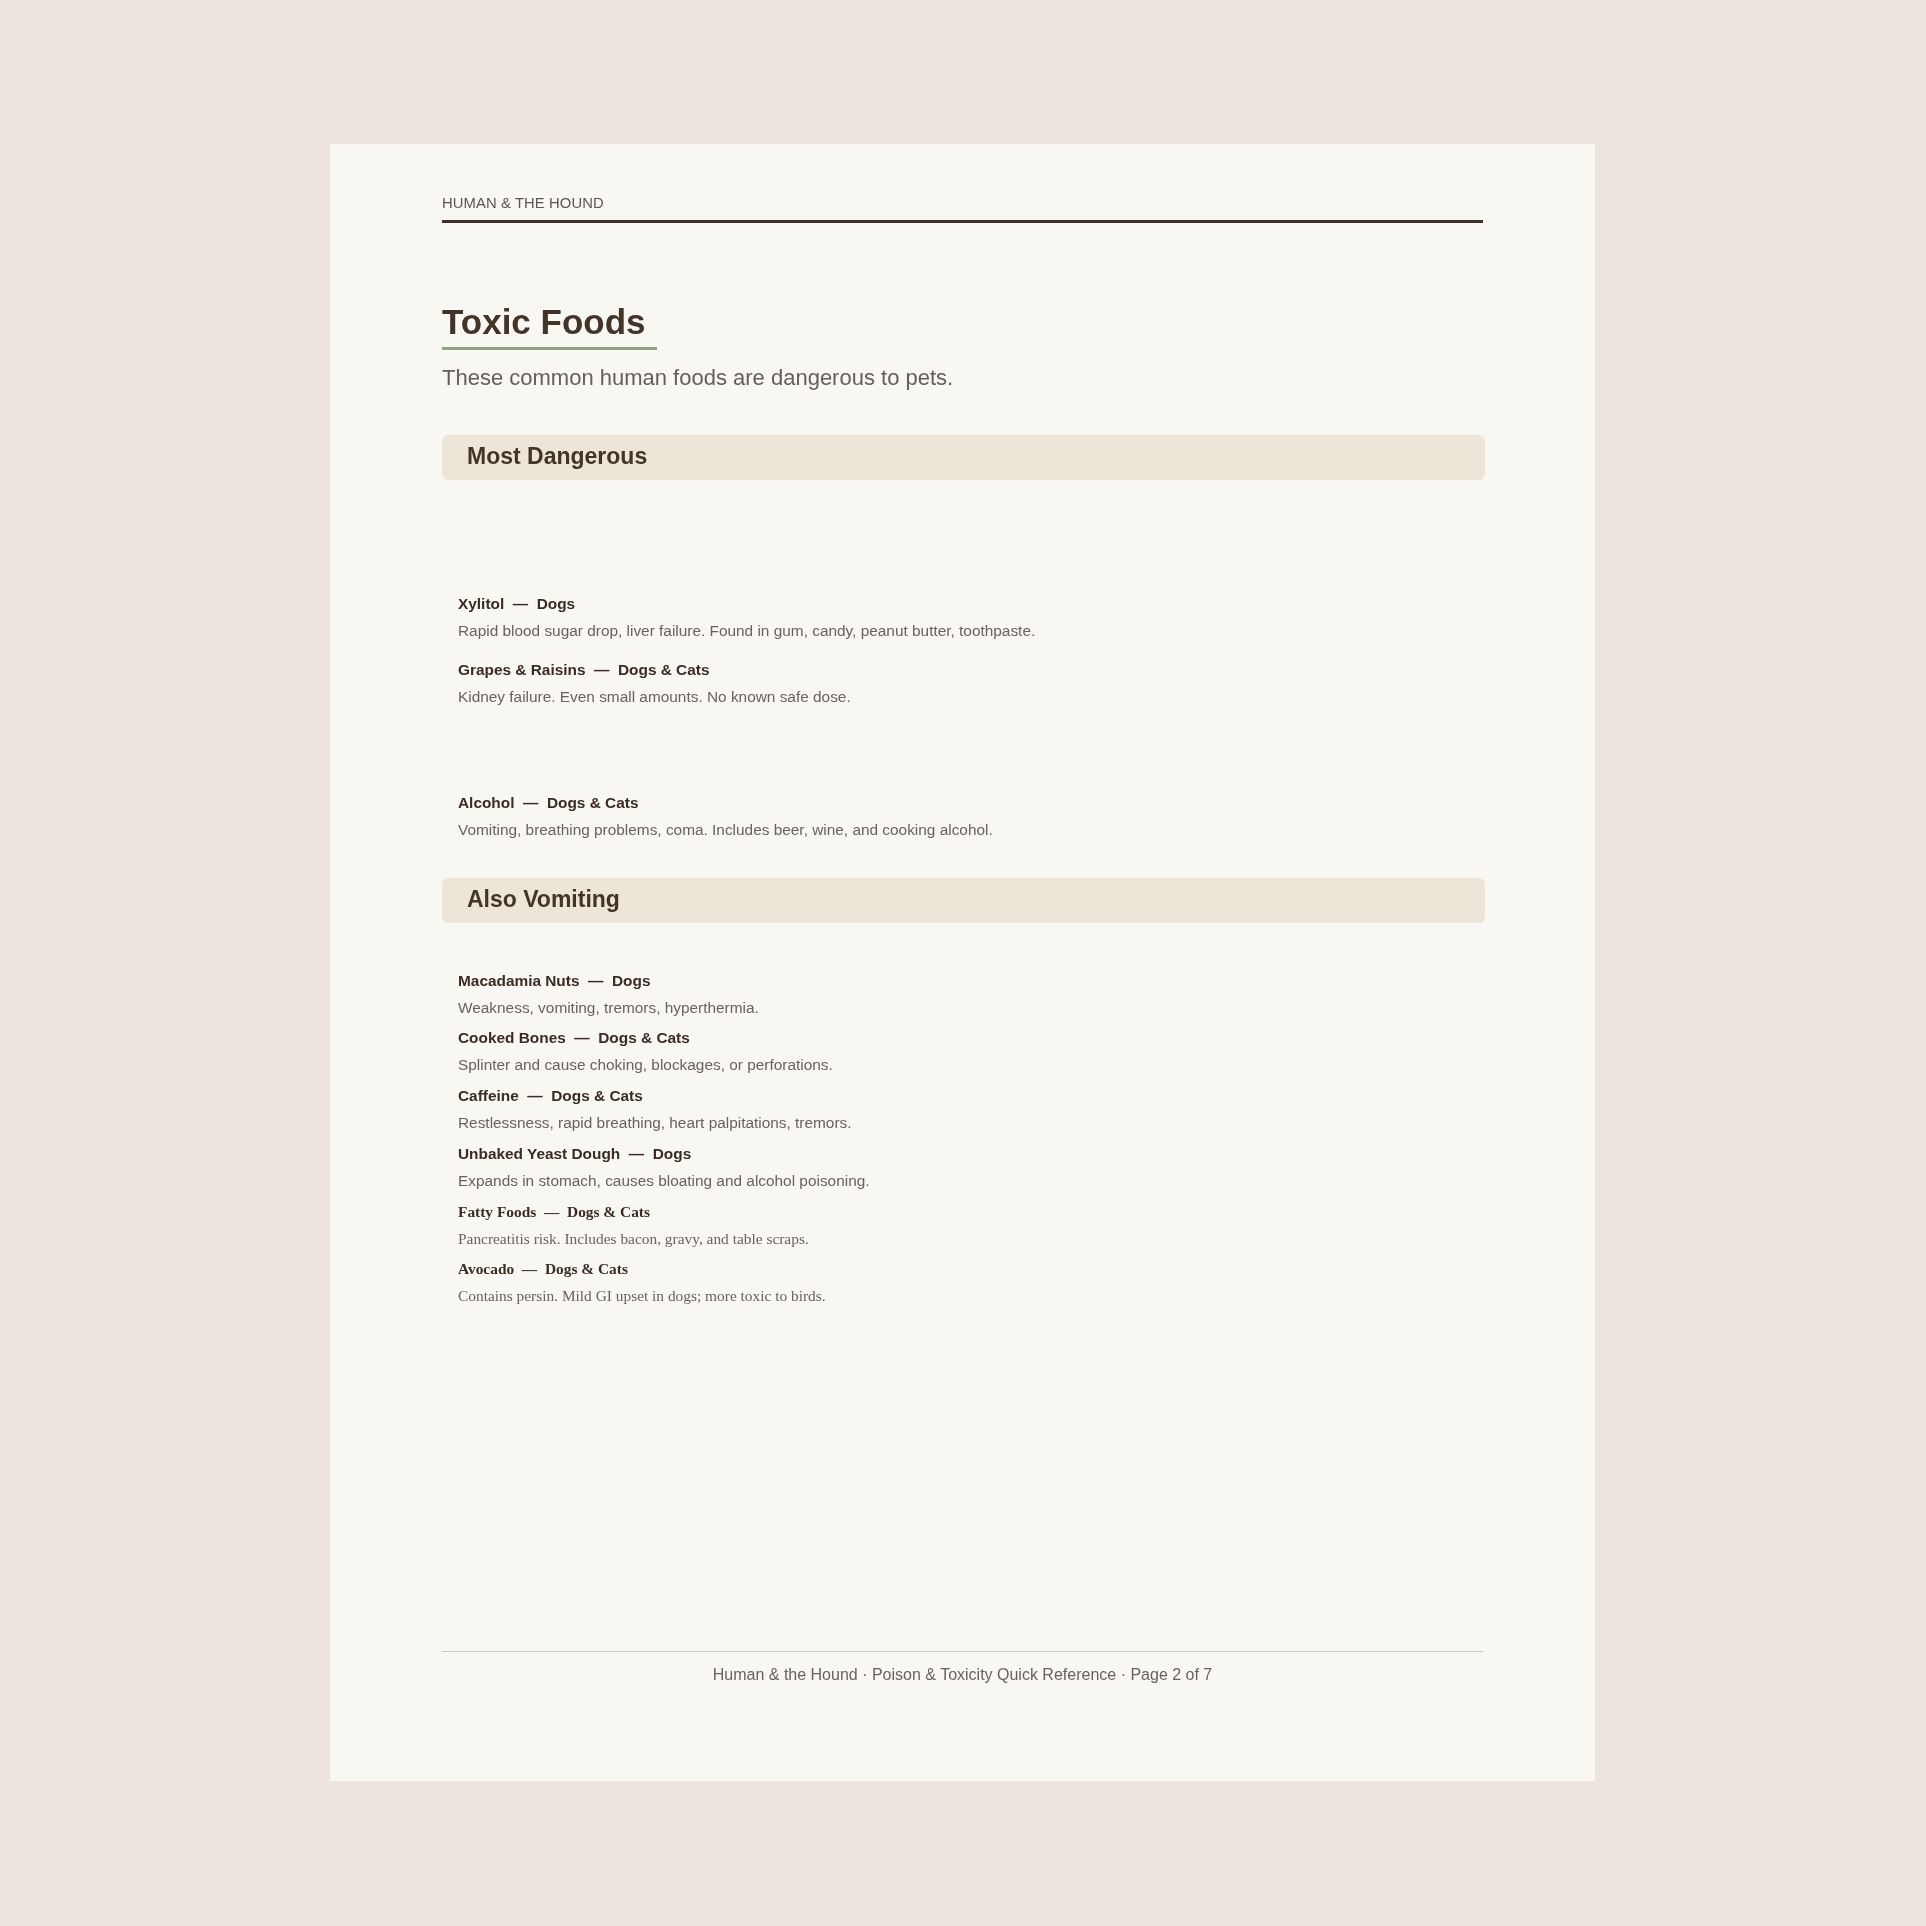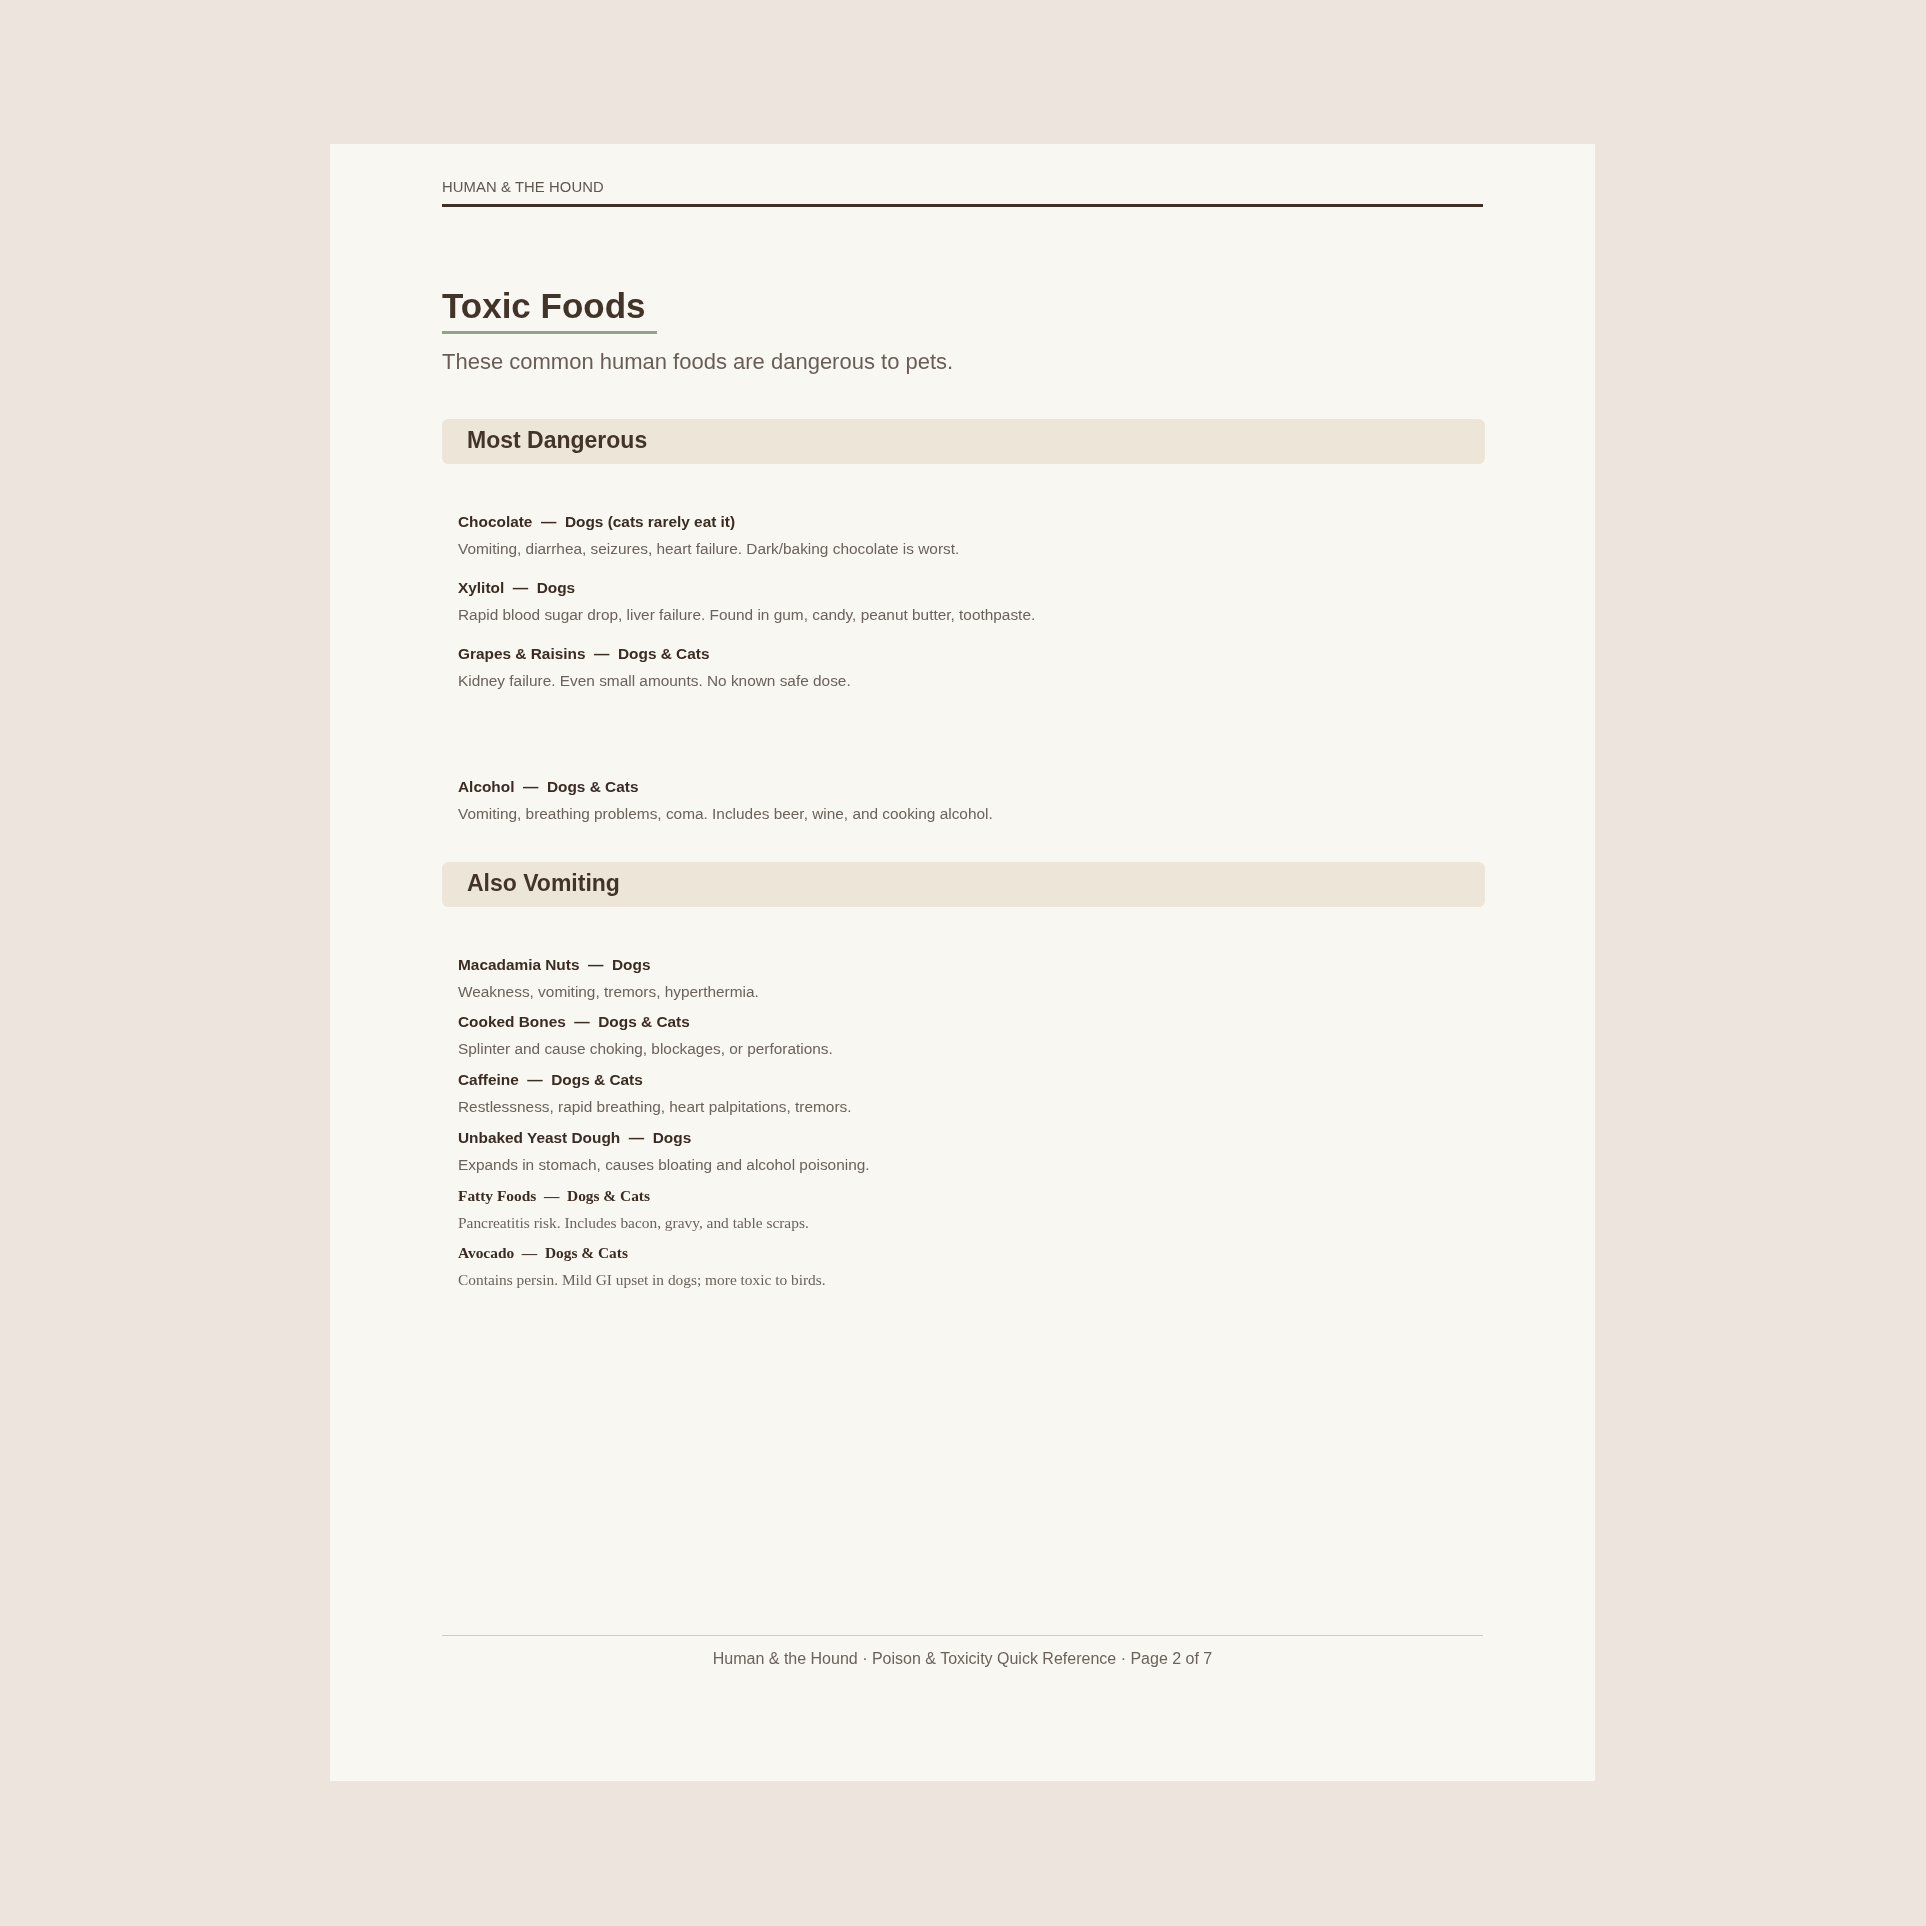--- a/index.html
+++ b/index.html
@@ -11,21 +11,21 @@
     overflow: hidden;
   }
   .page {
     position: absolute;
     left: 330px; top: 144px;
     width: 1265px; height: 1637px;
     background: #f9f7f2;
   }
   .content {
     position: absolute;
-    left: 112px; width: 1041px; top: 0; bottom: 0;
+    left: 112px; width: 1041px; top: 16px; bottom: 0;
   }
   .running-header {
     position: absolute; top: 35px; left: 0;
     font-size: 14.8px; color: #5f5650; letter-spacing: 0.1px;
   }
   .header-rule {
     position: absolute; top: 60px; left: 0; width: 1041px;
     height: 2.6px; background: #3f3128;
   }
   .page-title {
@@ -76,24 +76,20 @@
     <div class="header-rule"></div>
 
     <h1 class="page-title">Toxic Foods</h1>
     <div class="title-underline"></div>
     <div class="subtitle">These common human foods are dangerous to pets.</div>
 
     <div class="section-band" style="top:275px;">
       <h2>Most Dangerous</h2>
     </div>
 
-    <div class="item" style="top:369px;">
-      <div class="item-title"><span>Chocolate</span><span>  —  </span><span>Dogs (cats rarely eat it)</span></div>
-      <div class="item-desc">Vomiting, diarrhea, seizures, heart failure. Dark/baking chocolate is worst.</div>
-    </div>
     <div class="item" style="top:435px;">
       <div class="item-title"><span>Xylitol</span><span>  —  </span><span>Dogs</span></div>
       <div class="item-desc">Rapid blood sugar drop, liver failure. Found in gum, candy, peanut butter, toothpaste.</div>
     </div>
     <div class="item" style="top:501px;">
       <div class="item-title"><span>Grapes &amp; Raisins</span><span>  —  </span><span>Dogs &amp; Cats</span></div>
       <div class="item-desc">Kidney failure. Even small amounts. No known safe dose.</div>
     </div>
     <div class="item" style="top:634px;">
       <div class="item-title"><span>Alcohol</span><span>  —  </span><span>Dogs &amp; Cats</span></div>

